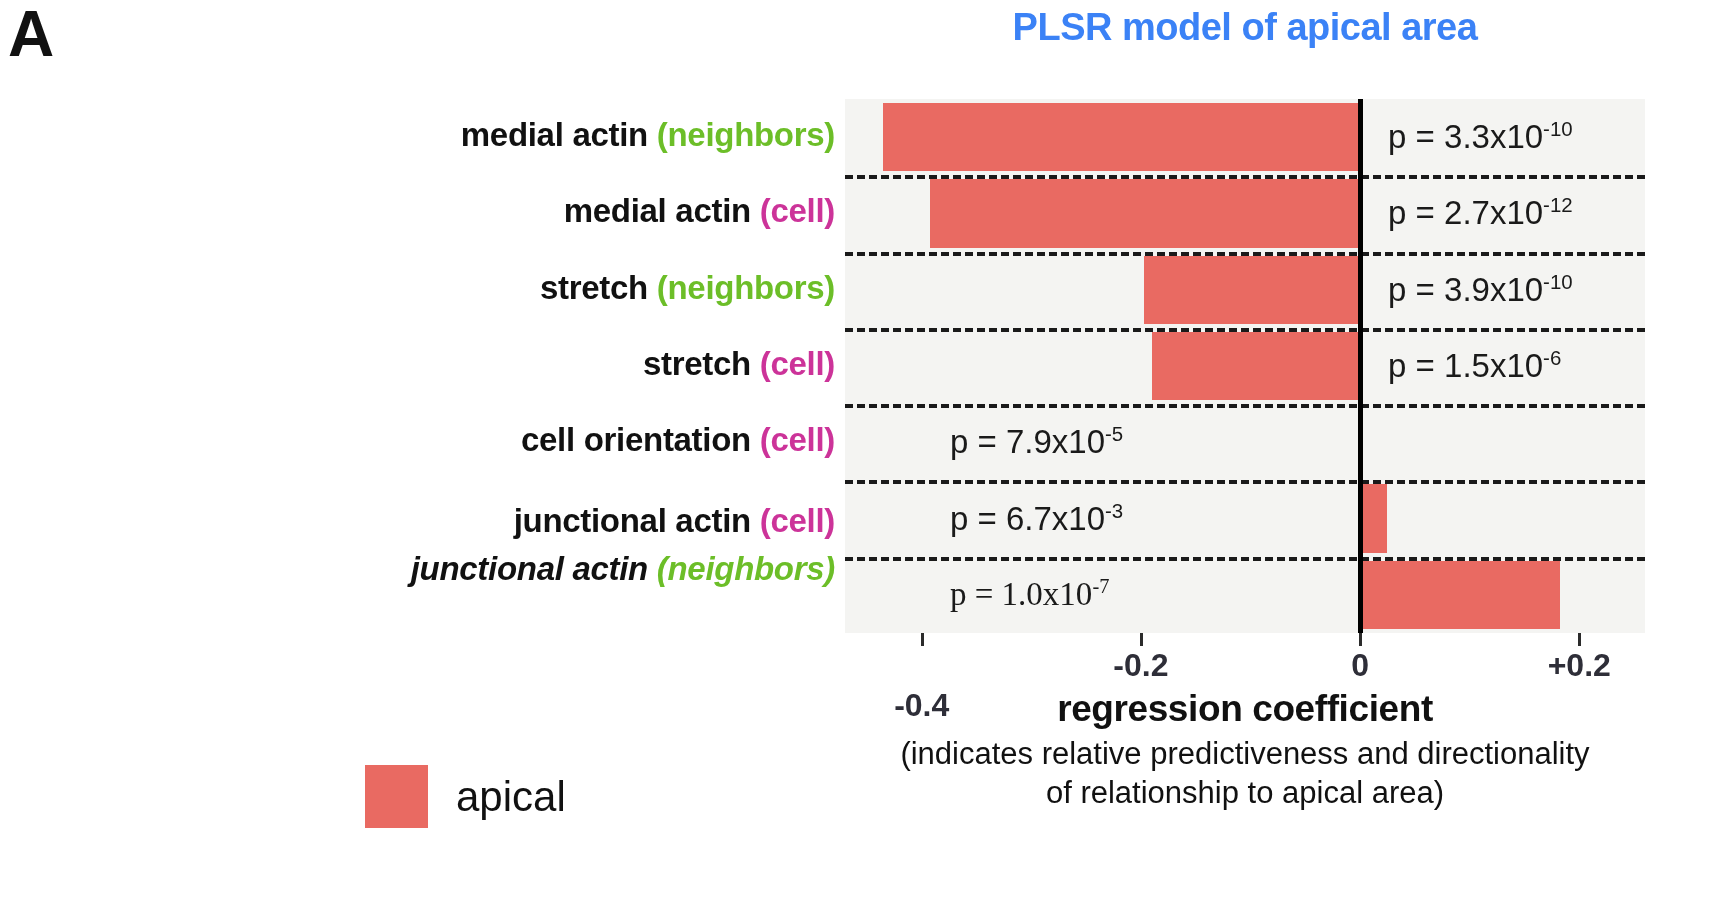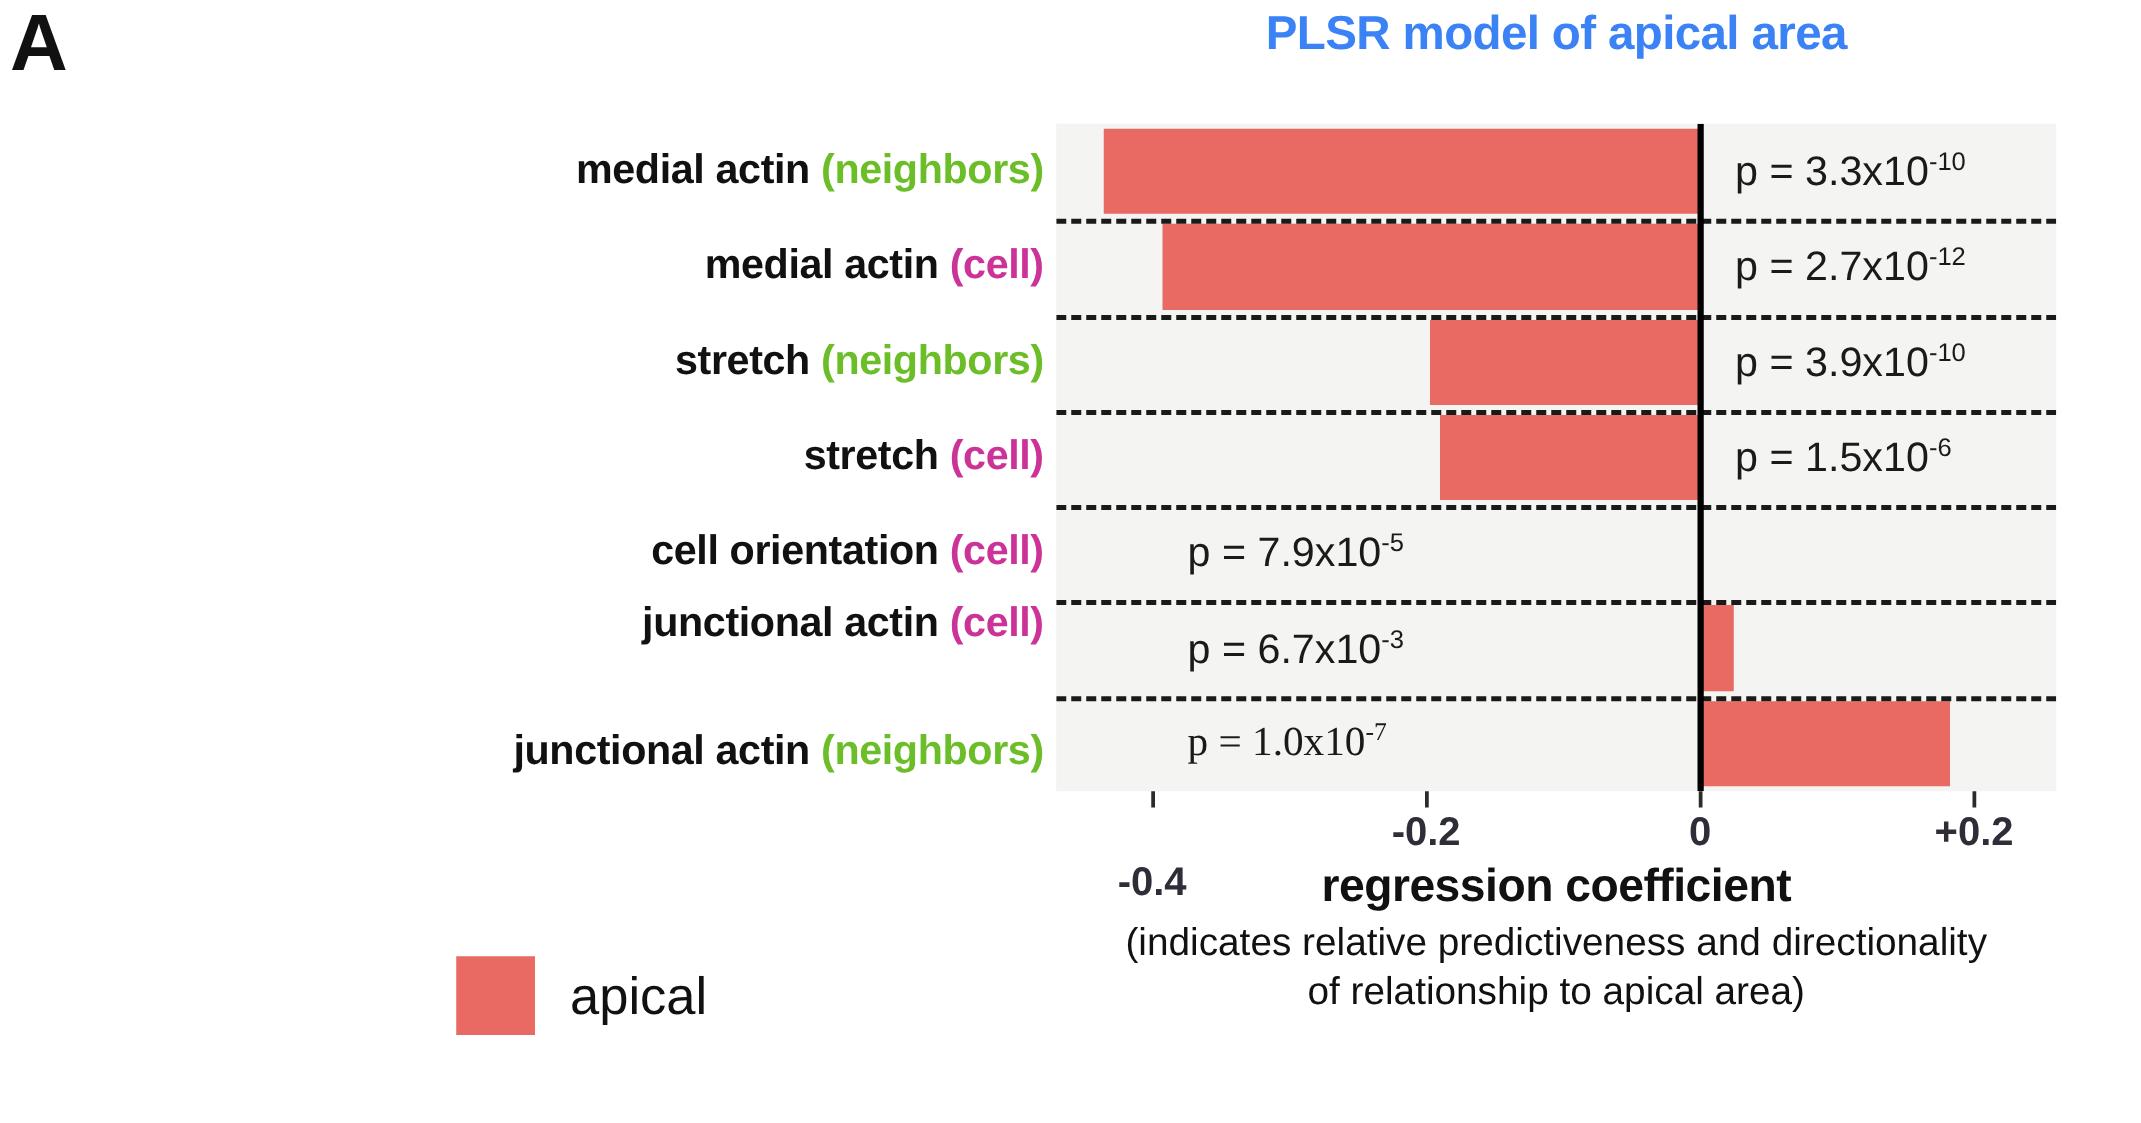--- a/index.html
+++ b/index.html
@@ -156,22 +156,22 @@
 <div id="panel-letter">A</div>
 
 <div id="chart-title">PLSR model of apical area</div>
 
 <div id="ycat-layer">
     <div class="ycat" style="right: 878px; top: 118.143px;"><span class="base">medial actin </span><span class="neighbors" style="color: rgb(108, 190, 40);">(neighbors)</span></div>
     <div class="ycat" style="right: 878px; top: 194.429px;"><span class="base">medial actin </span><span class="cell" style="color: rgb(204, 51, 153);">(cell)</span></div>
     <div class="ycat" style="right: 878px; top: 270.714px;"><span class="base">stretch </span><span class="neighbors" style="color: rgb(108, 190, 40);">(neighbors)</span></div>
     <div class="ycat" style="right: 878px; top: 347px;"><span class="base">stretch </span><span class="cell" style="color: rgb(204, 51, 153);">(cell)</span></div>
     <div class="ycat" style="right: 878px; top: 423.286px;"><span class="base">cell orientation </span><span class="cell" style="color: rgb(204, 51, 153);">(cell)</span></div>
-    <div class="ycat" style="right: 878px; top: 481px; margin-left: 16px;"><span class="base">junctional actin </span><span class="cell" style="color: rgb(204, 51, 153);">(cell)</span></div>
-    <div class="ycat" style="right: 878px; top: 583px;"><span class="base">junctional actin </span><span class="neighbors" style="color: rgb(108, 190, 40);">(neighbors)</span></div>
+    <div class="ycat" style="right: 878px; top: 504px; margin-left: 16px;"><span class="base">junctional actin </span><span class="cell" style="color: rgb(204, 51, 153);">(cell)</span></div>
+    <div class="ycat" style="right: 878px; top: 552px; font-style: italic;"><span class="base">junctional actin </span><span class="neighbors" style="color: rgb(108, 190, 40);">(neighbors)</span></div>
   </div>
 
 <div id="plot-area" style="background: rgb(244, 244, 242);">
   <div id="bars-layer">
       <div class="bar" style="left: 38.3562px; width: 476.712px; top: 4px; height: 68.2857px; background: rgb(233, 106, 98);"></div>
       <div class="bar" style="left: 85.4795px; width: 429.589px; top: 80.2857px; height: 68.2857px; background: rgb(233, 106, 98);"></div>
       <div class="bar" style="left: 299.178px; width: 215.89px; top: 156.571px; height: 68.2857px; background: rgb(233, 106, 98);"></div>
       <div class="bar" style="left: 306.849px; width: 208.219px; top: 232.857px; height: 68.2857px; background: rgb(233, 106, 98);"></div>
       <div class="bar" style="left: 515.068px; width: 27.3973px; top: 385.429px; height: 68.2857px; background: rgb(233, 106, 98);"></div>
       <div class="bar" style="left: 515.068px; width: 199.452px; top: 461.714px; height: 68.2857px; background: rgb(233, 106, 98);"></div>

